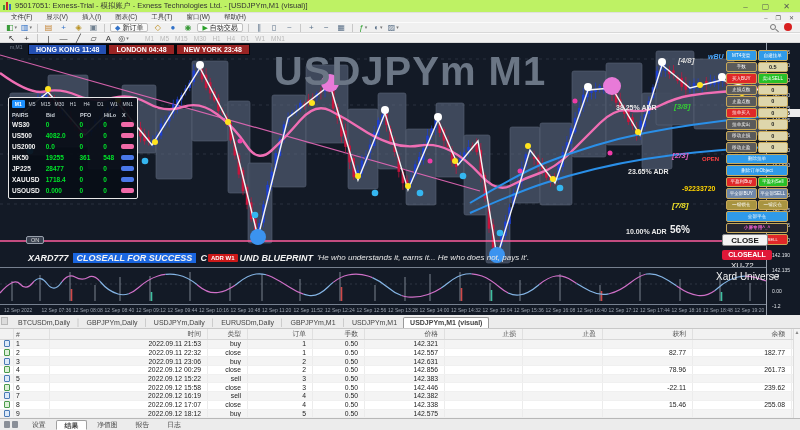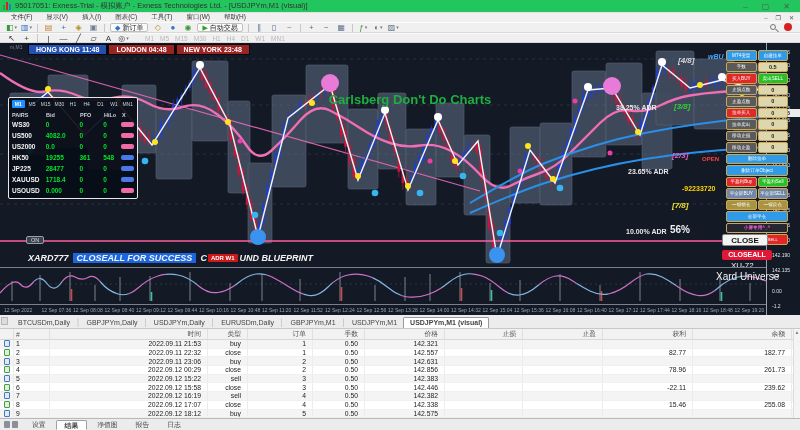--- a/index.html
+++ b/index.html
@@ -1,21 +1,21 @@
 <!DOCTYPE html>
 <html><head>
 <meta charset="utf-8">
 <style>
   * { margin:0; padding:0; box-sizing:border-box; }
   html,body { width:800px; height:430px; overflow:hidden; }
   body { font-family:"Liberation Sans","DejaVu Sans",sans-serif; background:#d8d8d8; position:relative; }
   #app { position:absolute; left:0; top:0; width:800px; height:430px; background:#f0f0f0; }
 
   
-  #titlebar { position:absolute; left:0; top:0; width:800px; height:13px; background:#22c55e; border-bottom:1px solid #e0e0e0; display:flex; align-items:center; font-size:7.5px; color:#333; }
+  #titlebar { position:absolute; left:0; top:0; width:800px; height:13px; background:#bef264; border-bottom:1px solid #e0e0e0; display:flex; align-items:center; font-size:7.5px; color:#333; }
   #title-icon { width:8px; height:8px; margin:0 4px 0 3px; display:flex; gap:1px; align-items:flex-end; }
   #title-icon i { display:block; width:2px; }
   #title-text { white-space:nowrap; }
   .wctl { position:absolute; top:0; height:13px; display:flex; gap:14px; align-items:center; font-size:8px; color:#555; }
   #titlebar .wctl { right:10px; }
 
   #menubar { position:absolute; left:0; top:13px; width:800px; height:9px; background:#f0f0f0; display:flex; align-items:center; font-size:6.5px; color:#333; padding-left:4px; }
   #menubar .mi { padding:0 7px; }
   #menubar .wctl { right:6px; height:9px; font-size:6px; gap:8px; }
 
@@ -758,21 +758,21 @@
         <span class="tick" style="top: 245px;">0.00</span>
         <span class="tick" style="top: 260px;">-1.2</span>
       </div>
 
     <div id="corner-label">m,M1</div>
     <div id="sessions">
         <div class="sess" style="background: rgb(36, 80, 180);">HONG KONG  11:48</div>
         <div class="sess" style="background: rgb(154, 36, 36);">LONDON  04:48</div>
         <div class="sess" style="background: rgb(154, 36, 36);">NEW YORK  23:48</div>
       </div>
-    <div id="watermark-sub">Carlsberg Don't Do Charts</div>
+    <div id="watermark">USDJPYm M1</div>
 
     <div id="pairs">
       <div id="tfrow">
           <span class="tf on">M1</span>
           <span class="tf">M5</span>
           <span class="tf">M15</span>
           <span class="tf">M30</span>
           <span class="tf">H1</span>
           <span class="tf">H4</span>
           <span class="tf">D1</span>
@@ -920,20 +920,21 @@
         <span class="flabel" style="left: 708px; top: 10px; color: rgb(74, 168, 255); font-size: 7px; font-style: italic;">wBU</span>
       </div>
 
     <div id="onbtn">ON</div>
     <div id="banner">
       <span class="b1">XARD777</span>
       <span class="b2">CLOSEALL FOR SUCCESS</span>
       <span class="b3">C</span>
       <span class="badge">ADR W1</span>
       <span class="b4">UND BLUEPRINT</span>
+      <span class="b5">'He who understands it, earns it... He who does not, pays it'.</span>
     </div>
 
     <div id="closebtn">CLOSE</div>
     <div id="closeall">CLOSEALL</div>
     <div id="xu">XU-72</div>
     <div id="xarduni">Xard Universe</div>
 
     <div class="paneline" style="top:224px"></div>
   </div>
 

